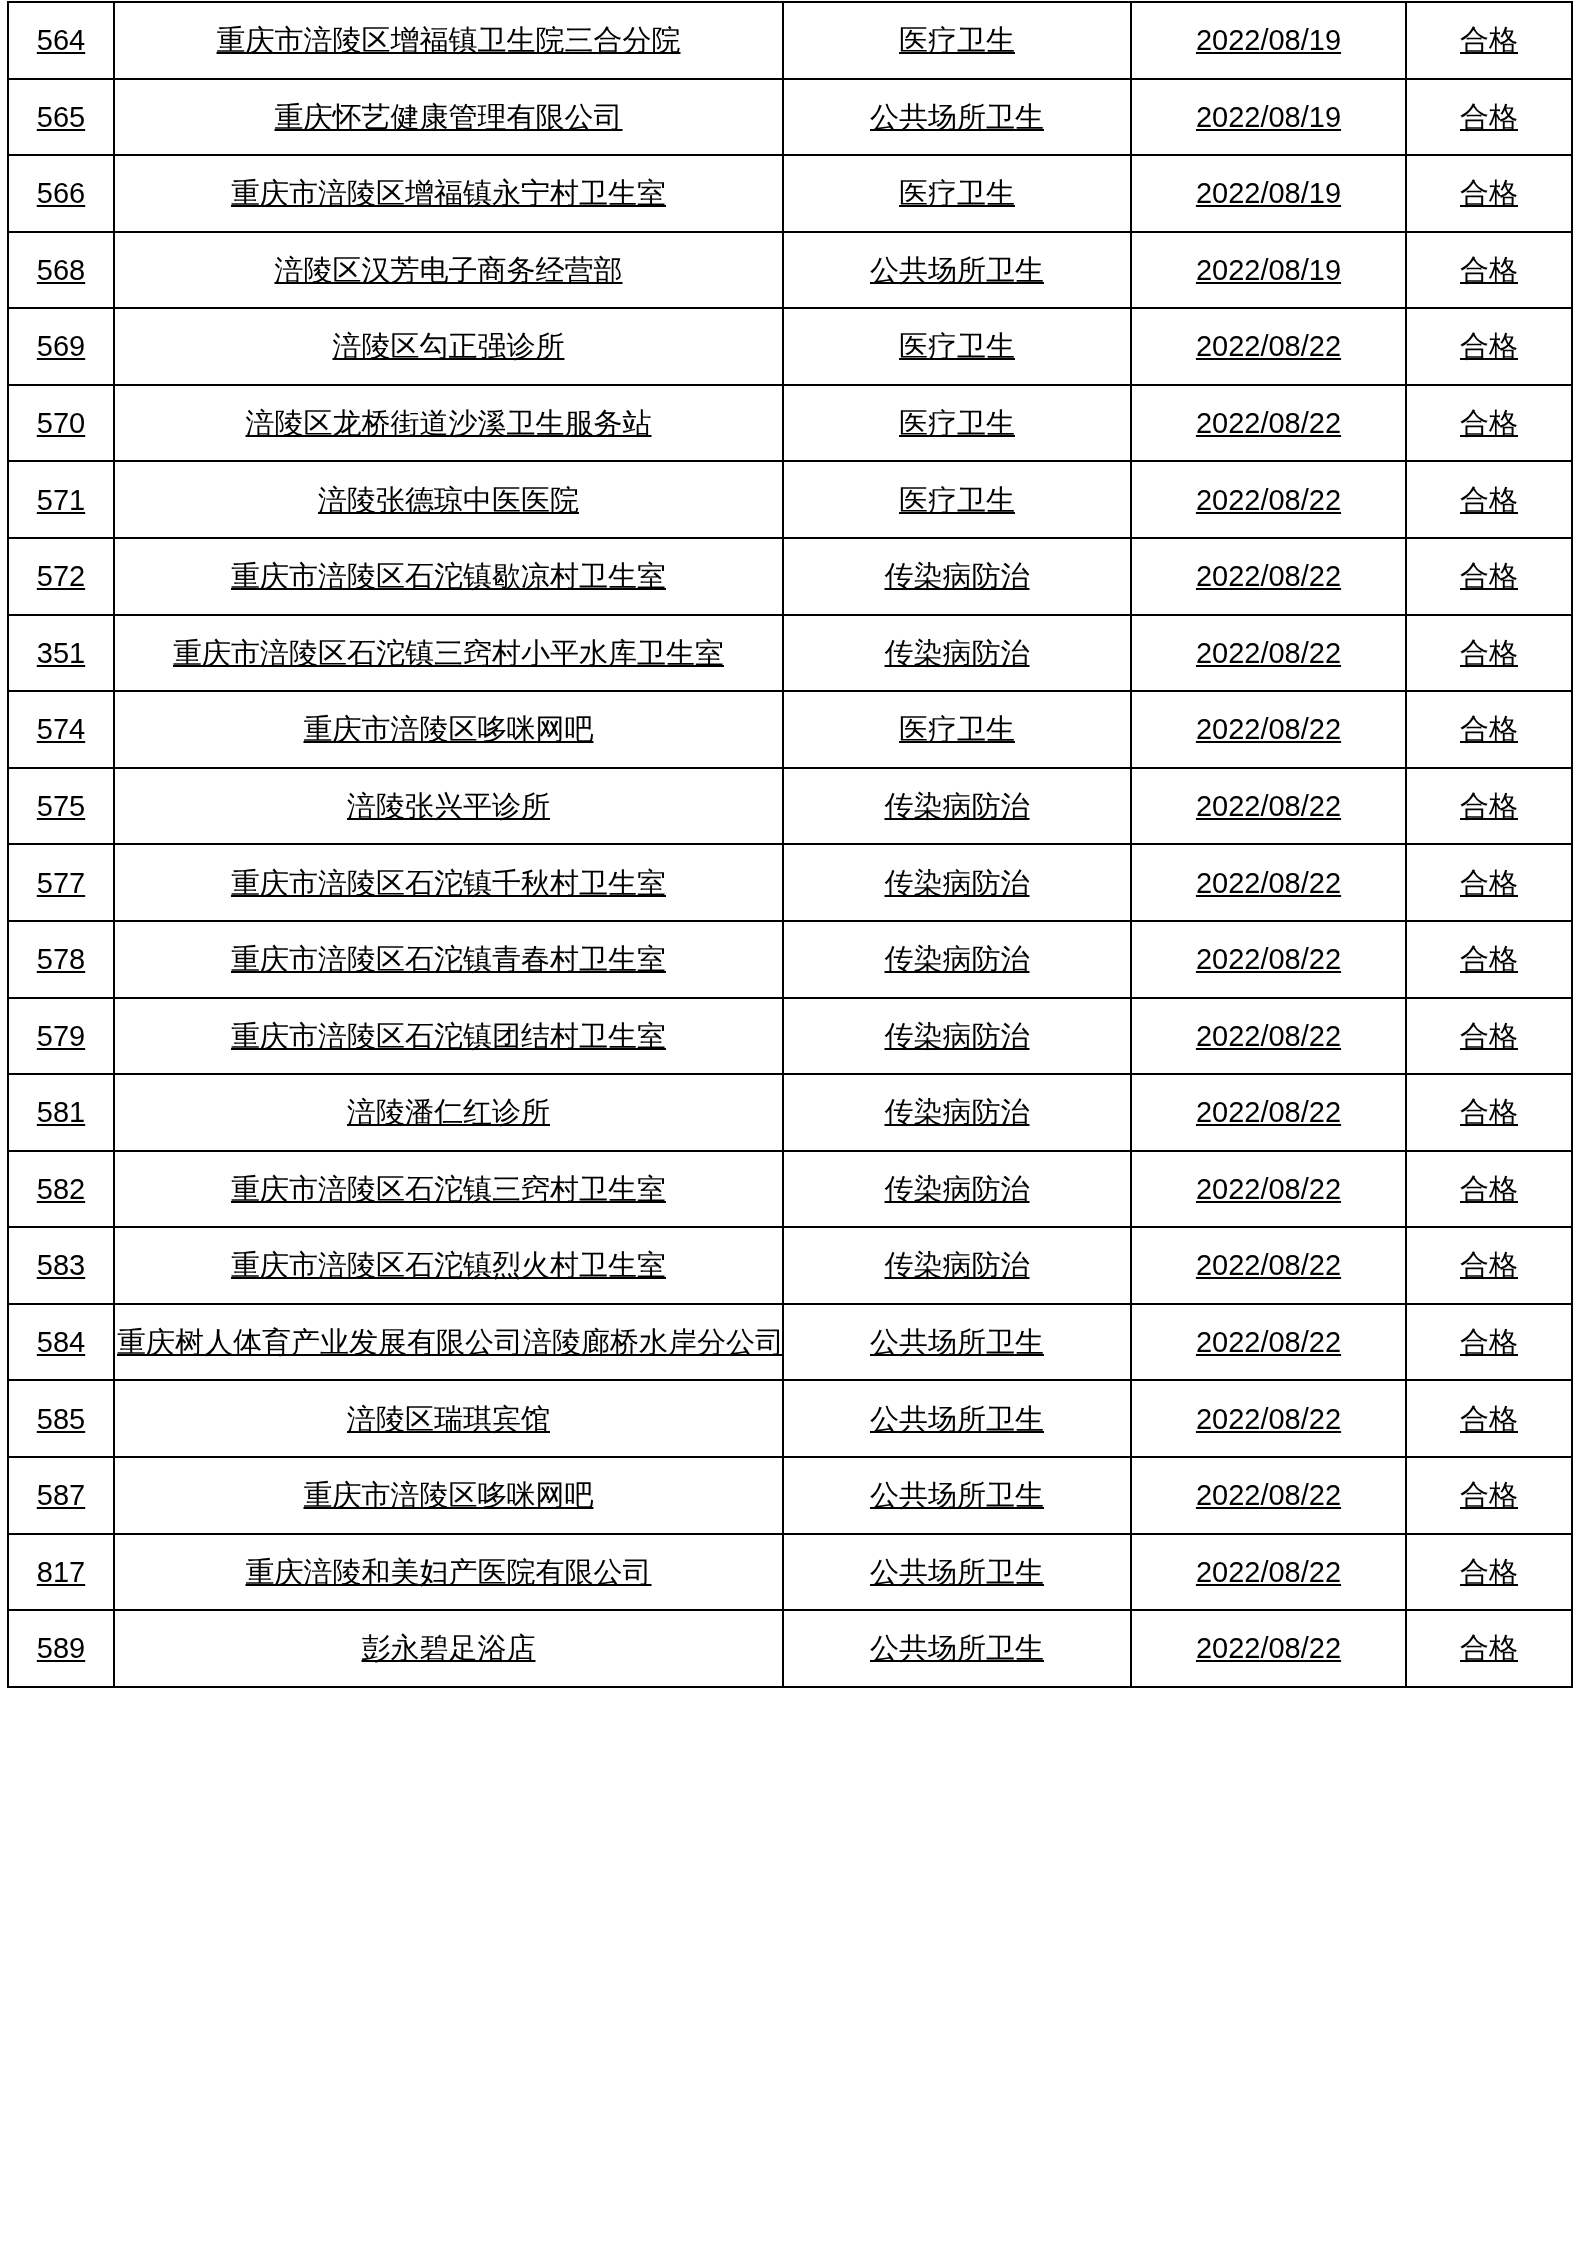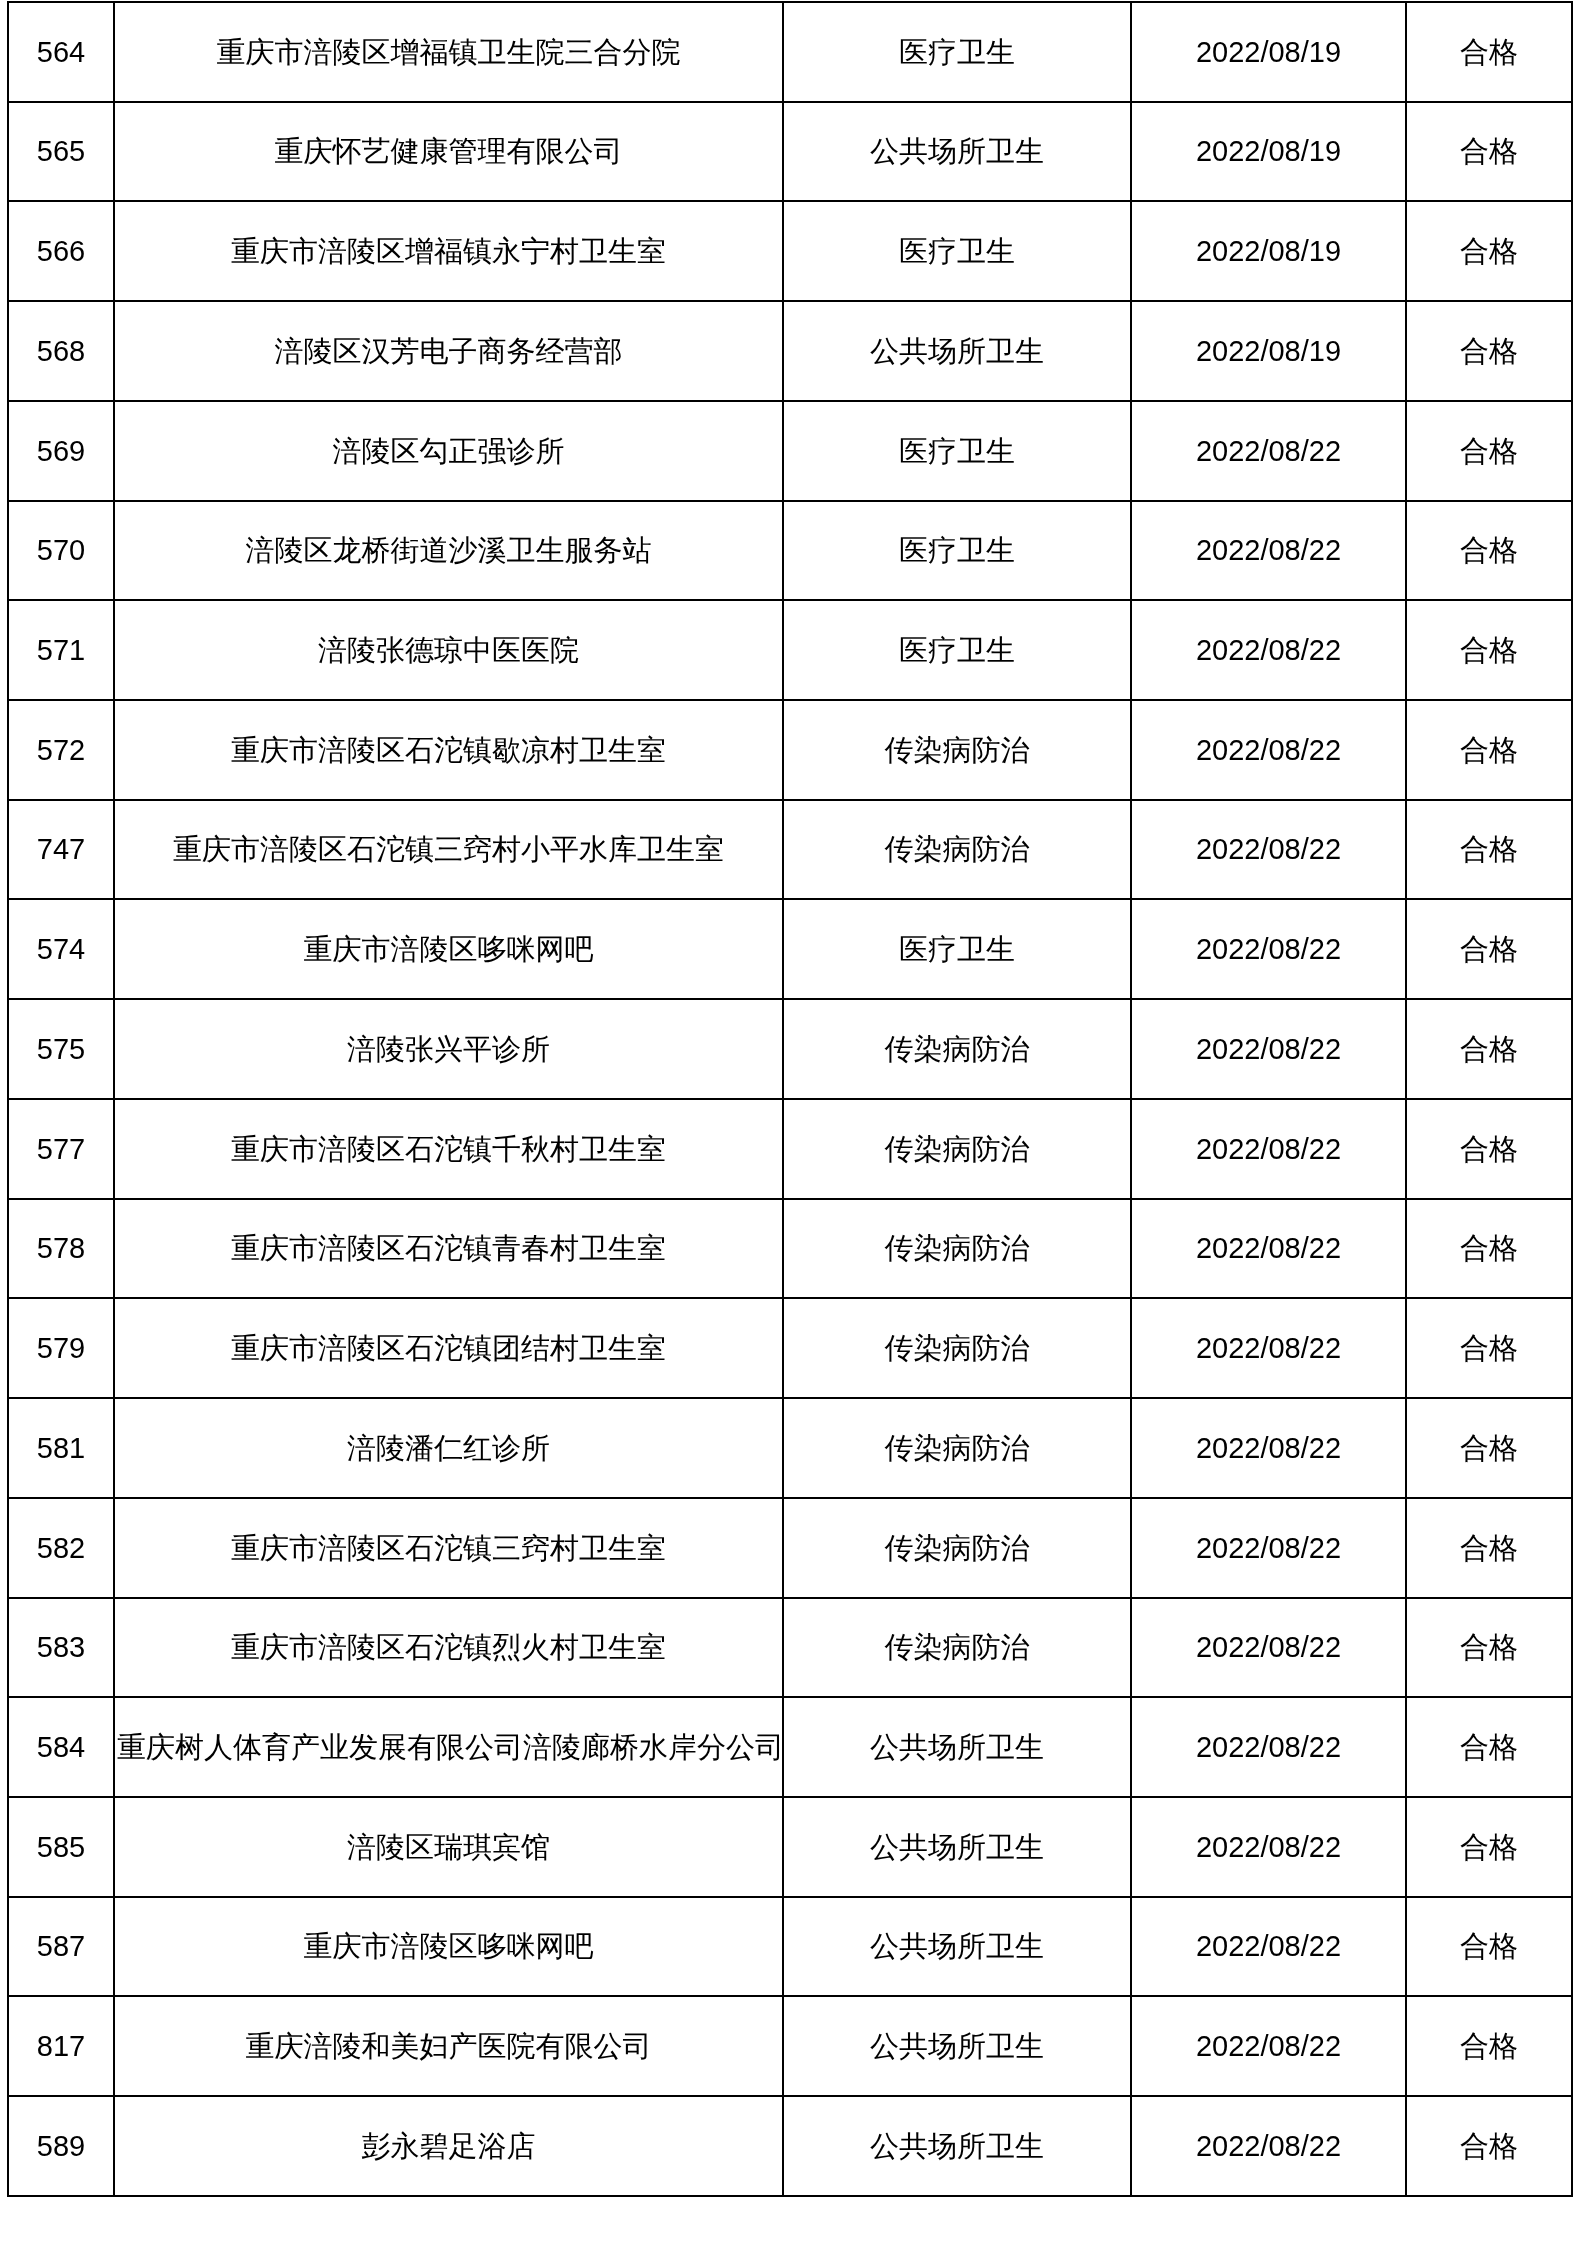--- a/index.html
+++ b/index.html
@@ -18,23 +18,24 @@
     width: 1587px;
     height: 2245px;
     background: #ffffff;
     overflow: hidden;
   }
   table.inspection-table {
     position: absolute;
     left: 7px;
     top: 1px;
     width: 1564px;
-    height: 2196px;
+    height: 1687px;
     border-collapse: collapse;
     table-layout: fixed;
+    text-decoration: underline;
   }
   .inspection-table td {
     border: 2px solid #000000;
     text-align: center;
     vertical-align: middle;
     font-size: 29px;
     line-height: 1.25;
     padding: 0 2px;
     white-space: nowrap;
     overflow: visible;
@@ -119,21 +120,21 @@
 
   <tr>
     <td>572</td>
     <td>重庆市涪陵区石沱镇歇凉村卫生室</td>
     <td>传染病防治</td>
     <td>2022/08/22</td>
     <td>合格</td>
   </tr>
 
   <tr>
-    <td>747</td>
+    <td>351</td>
     <td>重庆市涪陵区石沱镇三窍村小平水库卫生室</td>
     <td>传染病防治</td>
     <td>2022/08/22</td>
     <td>合格</td>
   </tr>
 
   <tr>
     <td>574</td>
     <td>重庆市涪陵区哆咪网吧</td>
     <td>医疗卫生</td>

